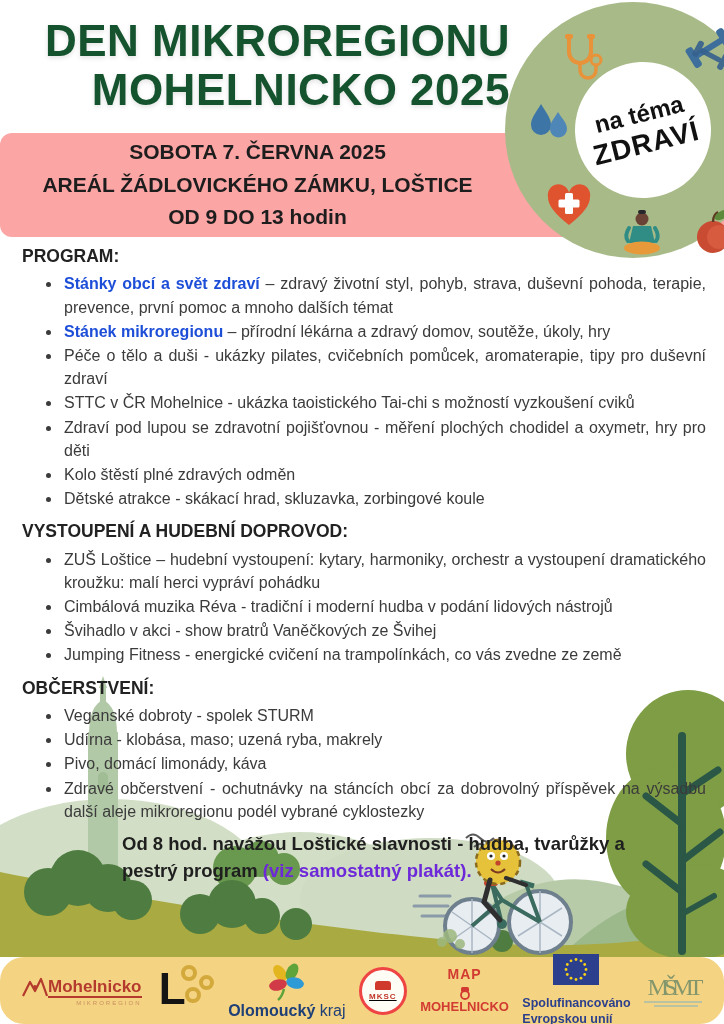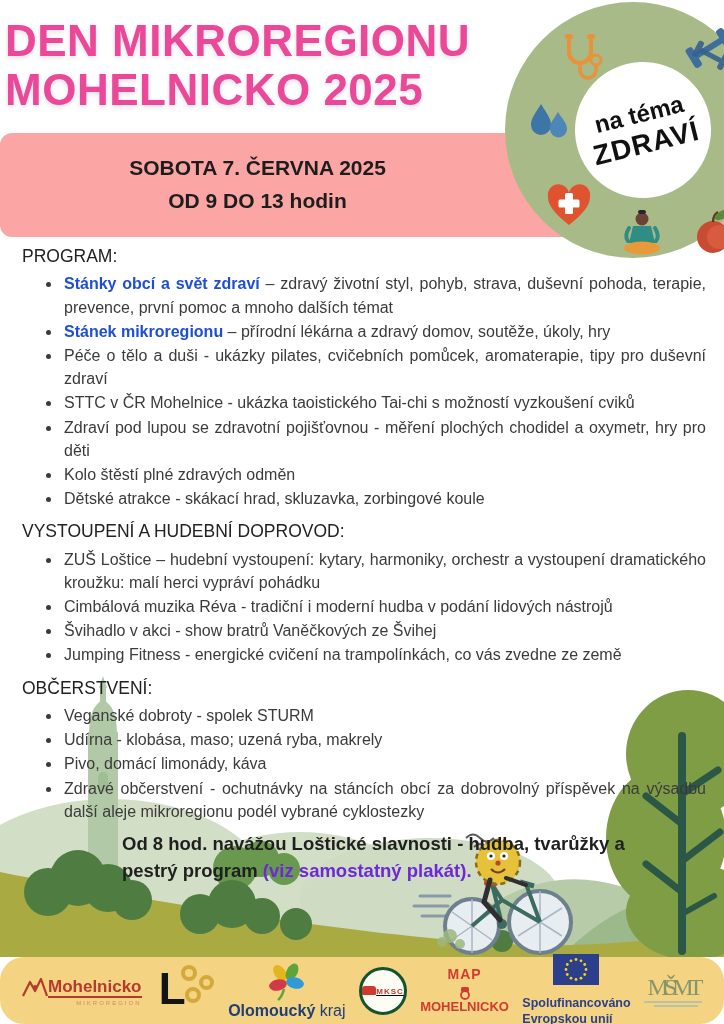--- a/index.html
+++ b/index.html
@@ -3,22 +3,22 @@
 <meta charset="utf-8">
 <style>
   html,body{margin:0;padding:0;background:#ffffff;}
   .poster{
     position:relative;width:724px;height:1024px;margin:0 auto;
     background:#ffffff;overflow:hidden;
     font-family:"Liberation Sans","DejaVu Sans",sans-serif;
   }
   
   .title{
-    position:absolute;top:16px;left:5px;width:505px;text-align:left;
-    font-weight:800;font-size:44px;line-height:1.12;color:#ec4899;
+    position:absolute;top:16px;left:5px;width:505px;text-align:right;
+    font-weight:800;font-size:44px;line-height:1.12;color:#14532d;
     letter-spacing:.5px;text-shadow:0 2px 5px rgba(0,0,0,.12);
   }
   
   .banner{
     position:absolute;top:133px;left:0;width:724px;height:104px;
     background:#fca5a5;border-radius:12px;
     display:flex;flex-direction:column;justify-content:center;
   }
   .banner .bline{
     width:515px;text-align:center;font-weight:700;font-size:21px;
@@ -36,21 +36,21 @@
   }
   .theme-inner .t1{font-weight:700;font-size:24px;color:#111;}
   .theme-inner .t2{font-weight:800;font-size:28px;color:#111;letter-spacing:1px;}
   .ring-icon{position:absolute;}
   
   .content{
     position:absolute;top:244px;left:22px;width:684px;z-index:3;
     color:#3b3b3b;font-size:16px;line-height:1.45;
   }
   .sec-heading{
-    font-weight:400;font-size:17.5px;color:#222;margin:9px 0 3px 0;
+    font-weight:700;font-size:17.5px;color:#222;margin:9px 0 3px 0;
   }
   .sec-heading:first-child{margin-top:0;}
   ul.bullets{margin:0;padding:0 0 0 40px;list-style:disc outside;}
   ul.bullets li{margin:1px 0;padding-left:2px;text-align:justify;}
   ul.bullets li .bold{font-weight:700;color:#1d4ed8;}
   .closing{
     margin:8px 0 0 100px;width:508px;font-size:18.5px;line-height:1.45;
     color:#1f1f1f;font-weight:700;
   }
   .closing .reg{font-weight:700;color:#6d28d9;}
@@ -73,22 +73,22 @@
   .donut{position:absolute;border-radius:50%;border:4px solid #d3a93c;background:transparent;}
   .d1{width:8px;height:8px;left:26px;top:0px;}
   .d2{width:7px;height:7px;left:44px;top:10px;}
   .d3{width:8px;height:8px;left:30px;top:22px;}
   
   .olk{display:flex;align-items:center;}
   .olk-text{font-size:16px;color:#1f3f77;margin-left:2px;white-space:nowrap;}
   .olk-text .b{font-weight:800;}
   
   .mksc{
-    width:48px;height:48px;border-radius:50%;background:#fdfdf6;border:3px solid #14532d;
-    display:flex;flex-direction:row;align-items:center;justify-content:center;box-sizing:border-box;text-decoration:underline;
+    width:48px;height:48px;border-radius:50%;background:#fdfdf6;border:3px solid #ef4444;
+    display:flex;flex-direction:column;align-items:center;justify-content:center;box-sizing:border-box;text-decoration:underline;
   }
   .mksc .fig{width:16px;height:9px;background:#cf3a2c;border-radius:3px 3px 1px 1px;}
   .mksc .lbl{font-size:8px;font-weight:800;color:#c2362a;letter-spacing:1px;margin-top:2px;}
   
   .map{color:#d23b31;text-align:center;line-height:1.05;}
   .map .l1{font-size:14px;font-weight:800;letter-spacing:1px;display:flex;align-items:center;justify-content:center;gap:4px;flex-direction:column;}
   .map .l2{font-size:13px;font-weight:800;}
   
   .eu{display:flex;align-items:center;gap:10px;}
   .eu-text{font-size:12.5px;color:#2b3f8c;line-height:1.3;font-weight:600;}
@@ -104,20 +104,21 @@
 
 <div class="poster">
 
   <div class="title">
     <div>DEN MIKROREGIONU</div>
     <div>MOHELNICKO 2025</div>
   </div>
 
   <div class="banner">
     <div class="bline">SOBOTA 7. ČERVNA 2025</div>
+    <div class="bline">AREÁL ŽÁDLOVICKÉHO ZÁMKU, LOŠTICE</div>
     <div class="bline">OD 9 DO 13 hodin</div>
   </div>
 
   <div class="content">
     <div id="sections-host">
         <div class="sec-heading">PROGRAM:</div>
         <ul class="bullets">
           <li><span class="bold">Stánky obcí a svět zdraví</span><span> – zdravý životní styl, pohyb, strava, duševní pohoda, terapie, prevence, první pomoc a mnoho dalších témat</span></li>
           <li><span class="bold">Stánek mikroregionu</span><span> – přírodní lékárna a zdravý domov, soutěže, úkoly, hry</span></li>
           <li><span>Péče o tělo a duši - ukázky pilates, cvičebních pomůcek, aromaterapie, tipy pro duševní zdraví</span></li>

